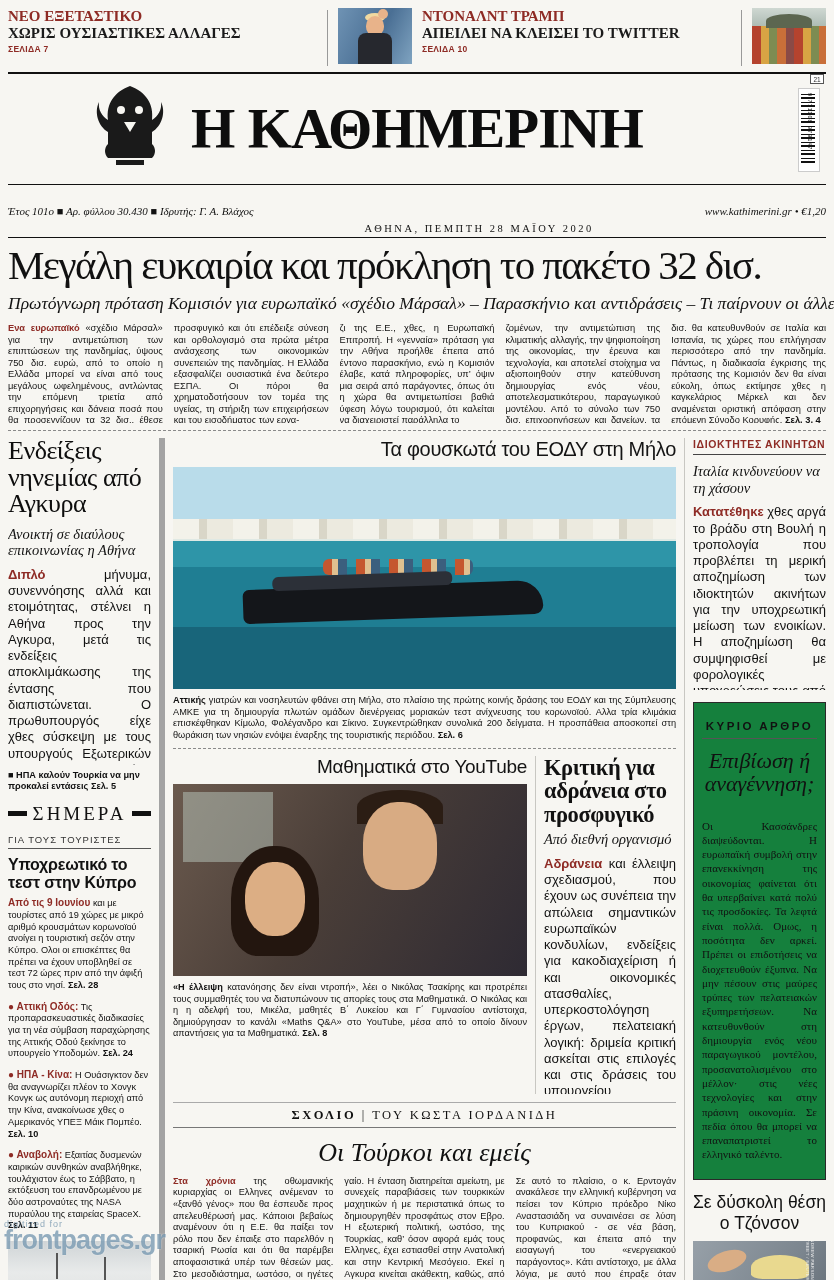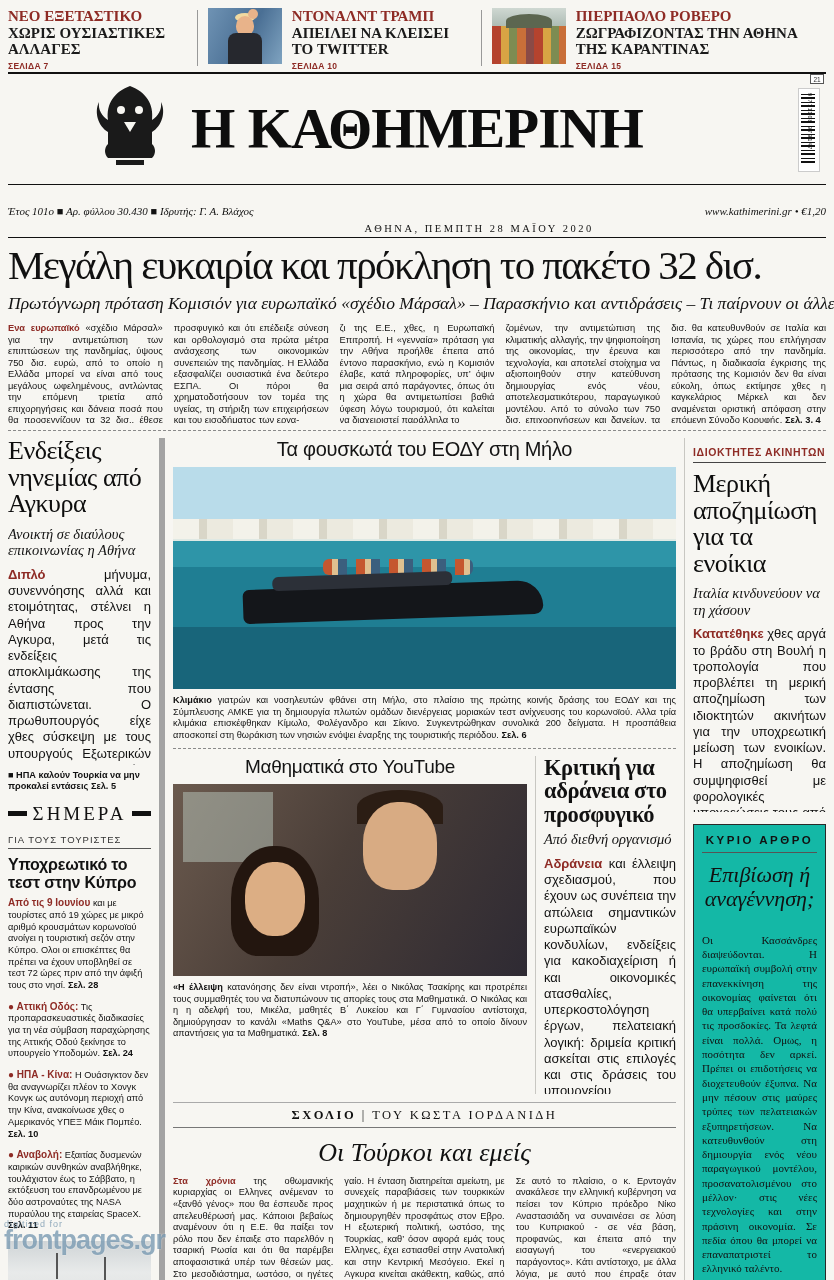--- a/index.html
+++ b/index.html
@@ -65,21 +65,21 @@
   .main { display:flex; margin-top:2px; height:876px; }
   .rail-left { width:157px; flex:0 0 auto; padding-right:8px; border-right:6px solid #a3a3a3; overflow:hidden; }
   .rail-center { flex:1 1 auto; padding:0 8px; overflow:hidden; }
   .rail-right { width:142px; flex:0 0 auto; padding-left:8px; border-left:1px solid #c8c7c2; overflow:hidden; }
 
   h3.story-title { font-family:"Liberation Serif", serif; font-weight:400; font-size:26px; line-height:1.02; letter-spacing:-.5px; color:#0d0d0d; }
   .deck { font-family:"Liberation Serif", serif; font-style:italic; font-size:14.5px; line-height:1.15; margin-top:8px; }
   .body-sm { font-size:13px; line-height:1.25; text-align:justify; margin-top:8px; overflow:hidden; }
   .bullet-sq { font-size:9.2px; font-weight:bold; margin-top:5px; line-height:1.25; }
 
-  .center-head { text-align:center; font-size:20px; font-weight:500; letter-spacing:-.3px; margin-bottom:6px; color:#141414; }
+  .center-head { text-align:right; font-size:20px; font-weight:500; letter-spacing:-.3px; margin-bottom:6px; color:#141414; }
   .photo { position:relative; width:100%; overflow:hidden; }
   .ph-boat { height:222px; background:linear-gradient(#b9dcea 0 58px,#dfe9e4 58px 74px,#2e95a8 74px 100px,#1f7e93 100px 160px,#18657a 160px 100%); }
   .ph-boat .town { position:absolute; left:0; top:52px; width:100%; height:20px;
      background:repeating-linear-gradient(90deg,#f3f2ea 0 26px,#d9d6c8 26px 34px,#eceadf 34px 60px); }
   .ph-boat .boat { position:absolute; left:70px; top:118px; width:300px; height:34px; background:#14161a; border-radius:10px 40px 14px 10px; transform:rotate(-2deg); }
   .ph-boat .boat:after { content:""; position:absolute; left:30px; top:-12px; width:180px; height:14px; background:#2c3038; border-radius:6px; }
   .ph-boat .people { position:absolute; left:150px; top:92px; width:150px; height:16px;
      background:repeating-linear-gradient(90deg,#c5572f 0 9px,#e0c090 9px 15px,#3b5f7e 15px 24px,transparent 24px 33px); border-radius:6px; }
   .caption { font-size:9.2px; line-height:1.25; text-align:justify; margin-top:6px; }
   .capbold { font-weight:bold; }
@@ -90,22 +90,22 @@
   .ph-youtube { height:192px; background:linear-gradient(120deg,#6b5a4e 0%,#4a3e38 45%,#2e2a33 100%); }
   .ph-youtube .win { position:absolute; left:10px; top:8px; width:90px; height:70px; background:#b9c7bd; opacity:.5; }
   .ph-youtube .boy { position:absolute; left:190px; top:18px; width:74px; height:88px; border-radius:46% 46% 40% 40%; background:#d8ab83; }
   .ph-youtube .boyhair { position:absolute; left:184px; top:6px; width:86px; height:34px; border-radius:50% 50% 0 0; background:#2b1d14; }
   .ph-youtube .girlhair { position:absolute; left:58px; top:62px; width:88px; height:110px; border-radius:48% 48% 30% 30%; background:#23160f; z-index:-0; }
   .ph-youtube .girlface { position:absolute; left:72px; top:78px; width:60px; height:74px; border-radius:46%; background:#dcae84; }
 
   h3.kritiki-title { font-family:"Liberation Serif", serif; font-size:22.5px; line-height:1.04; letter-spacing:-.4px; }
 
   
-  .kicker { font-size:10.5px; font-weight:bold; color:#8e2b25; letter-spacing:.6px; border-bottom:1px solid #444; padding-bottom:4px; margin-bottom:8px;margin-top:8px; }
-  .kyriobox { border:1.5px solid #2a2a2a; padding:9px 8px; margin-top:12px; background:#14b8a6; }
+  .kicker { font-size:10.5px; font-weight:bold; color:#8e2b25; letter-spacing:.6px; border-bottom:1px solid #444; padding-bottom:4px; margin-bottom:8px; }
+  .kyriobox { border:1.5px solid #2a2a2a; padding:17px 8px; margin-top:12px; background:#15803d; }
   .kyriobox .khead { text-align:center; font-size:11.5px; font-weight:bold; letter-spacing:2.5px; padding-bottom:6px; border-bottom:1px solid #555; }
   .kyriobox .ktitle { font-family:"Liberation Serif", serif; font-style:italic; font-size:22px; text-align:center; line-height:1.05; margin-top:10px; }
   .kyriobox .kbody { font-family:"Liberation Serif", serif; font-size:11px; line-height:1.3; text-align:justify; margin-top:23px; font-weight:500; }
 
   .johnson { margin-top:12px; }
   .johnson-title { text-align:center; font-size:17.5px; font-weight:500; margin-bottom:7px; }
   .ph-johnson { height:106px; background:linear-gradient(120deg,#97a0a8 0%,#7b858e 60%,#5d666e 100%); }
   .ph-johnson .hair { position:absolute; left:58px; top:14px; width:58px; height:24px; border-radius:50% 50% 20% 20%; background:#e9d98f; }
   .ph-johnson .hand { position:absolute; left:14px; top:10px; width:40px; height:20px; border-radius:50%; background:#d9ad85; transform:rotate(-18deg); }
   .jcredit { position:absolute; right:-34px; top:40px; transform:rotate(90deg); font-size:4.4px; color:#eee; letter-spacing:.4px; width:100px; }
@@ -160,25 +160,20 @@
     <div class="teaser">
       <div class="t1">ΝΤΟΝΑΛΝΤ ΤΡΑΜΠ</div>
       <div class="t2">ΑΠΕΙΛΕΙ ΝΑ ΚΛΕΙΣΕΙ ΤΟ TWITTER</div>
       <div class="pg">ΣΕΛΙΔΑ 10</div>
     </div>
     <div class="tdivider"></div>
     <div class="tphoto ph-athens">
       <div class="sky"></div>
         <div class="hill"></div>
     </div>
-    <div class="teaser" style="flex:1.4 1 0;">
-      <div class="t1">ΠΙΕΡΠΑΟΛΟ ΡΟΒΕΡΟ</div>
-      <div class="t2">ΖΩΓΡΑΦΙΖΟΝΤΑΣ ΤΗΝ ΑΘΗΝΑ ΤΗΣ ΚΑΡΑΝΤΙΝΑΣ</div>
-      <div class="pg">ΣΕΛΙΔΑ 15</div>
-    </div>
   </div>
   <div class="toprule"></div>
 
   <div class="masthead">
     <svg class="griffin" width="72" height="88" viewBox="0 0 72 88">
       <g fill="#1a1a1a">
         <path d="M36 4 C20 10 12 22 14 38 C8 34 4 28 5 20 C0 30 4 44 14 50 L14 62 C10 66 10 72 14 76 L58 76 C62 72 62 66 58 62 L58 50 C68 44 72 30 67 20 C68 28 64 34 58 38 C60 22 52 10 36 4 Z"></path>
         <circle cx="27" cy="28" r="4" fill="#f7f6f2"></circle>
         <circle cx="45" cy="28" r="4" fill="#f7f6f2"></circle>
         <path d="M30 40 L42 40 L36 50 Z" fill="#f7f6f2"></path>
@@ -275,21 +270,21 @@
 
     <div class="rail-center">
       <section>
         <div class="center-head">Τα φουσκωτά του ΕΟΔΥ στη Μήλο</div>
         <div class="photo ph-boat">
           <div class="town"></div>
           <div class="people"></div>
           <div class="boat"></div>
         </div>
         <div class="caption">
-          <span class="capbold">Κλιμάκιο</span>
+          <span class="capbold">Αττικής</span>
           <span>γιατρών και νοσηλευτών φθάνει στη Μήλο, στο πλαίσιο της πρώτης κοινής δράσης του ΕΟΔΥ και της Σύμπλευσης ΑΜΚΕ για τη δημιουργία πλωτών ομάδων διενέργειας μοριακών τεστ ανίχνευσης του κορωνοϊού. Αλλα τρία κλιμάκια επισκέφθηκαν Κίμωλο, Φολέγανδρο και Σίκινο. Συγκεντρώθηκαν συνολικά 200 δείγματα. Η προσπάθεια αποσκοπεί στη θωράκιση των νησιών ενόψει έναρξης της τουριστικής περιόδου.</span>
           <span class="pgref">Σελ. 6</span>
         </div>
       </section>
 
       <div class="dashed"></div>
 
       <div class="low-row">
         <section class="low-left">
           <div class="center-head" style="font-size:19px">Μαθηματικά στο YouTube</div>
@@ -331,21 +326,20 @@
           </div>
           <div class="sxolio-col">γαίο. Η ένταση διατηρείται αμείωτη, με συνεχείς παραβιάσεις των τουρκικών μαχητικών ή με περιστατικά όπως το δημιουργηθέν προσφάτως στον Εβρο. Η εξωτερική πολιτική, ωστόσο, της Τουρκίας, καθ’ όσον αφορά εμάς τους Ελληνες, έχει εστιασθεί στην Ανατολική και στην Κεντρική Μεσόγειο. Εκεί η Αγκυρα κινείται ακάθεκτη, καθώς, από παράγων ανωμαλίας, αρχίζει -ως φαίνεται- να αντιμετωπίζεται ως δυνάμει παράγων «ρυθμίσεως» της όλης εμπλοκής. Αυτό συνέβη ατύπως στην περίπτωση της Λιβύης, μετά την επιτυχή στρατιωτική εμπλοκή της Τουρκίας υπέρ της νομίμου κυβερνήσεως της Τρίπολης. Και έπεται η έναρξη ερευνών νοτίως της Κρήτης, τον Ιούλιο, βάσει της συμφωνίας της Αγκυρας με την Τρίπολη.</div>
           <div class="sxolio-col">Σε αυτό το πλαίσιο, ο κ. Ερντογάν ανακάλεσε την ελληνική κυβέρνηση να πείσει τον Κύπριο πρόεδρο Νίκο Αναστασιάδη να συναινέσει σε λύση του Κυπριακού - σε νέα βάση, προφανώς, και έπειτα από την εισαγωγή του «ενεργειακού παράγοντος». Κάτι αντίστοιχο, με άλλα λόγια, με αυτό που έπραξε όταν εξανάγκασε τον ηγέτη Ραούφ Ντενκτάς να αλλάξει την έως τότε πολιτική στο Κυπριακό. Η ελληνική κυβέρνηση δεν πρόκειται ασφαλώς να συναινέσει ως προς αυτό, και η πολιτική της Αγκυρας δεν πρόκειται να αναθεωρηθεί αν -ή όταν- κάποιος διαδεχθεί τον κ. Ερντογάν. Νέα δυναμική θα αποκτήσουν τις σχέσεις Αθηνών - Αγκυρας.</div>
         </div>
       </section>
     </div>
 
     <div class="rail-right">
       <article>
         <div class="kicker">ΙΔΙΟΚΤΗΤΕΣ ΑΚΙΝΗΤΩΝ</div>
-        <h3 class="story-title">Μερική αποζημίωση για τα ενοίκια</h3>
         <div class="deck">Ιταλία κινδυνεύουν να τη χάσουν</div>
         <div class="body-sm" style="height:186px">
           <span class="leadin">Κατατέθηκε</span>
           <span>χθες αργά το βράδυ στη Βουλή η τροπολογία που προβλέπει τη μερική αποζημίωση των ιδιοκτητών ακινήτων για την υποχρεωτική μείωση των ενοικίων. Η αποζημίωση θα συμψηφισθεί με φορολογικές υποχρεώσεις τους από τις 31 Ιουλίου και μετά. Ωστόσο, πολλοί ιδιοκτήτες θα δυσκολευθούν να τη λάβουν, καθώς οι ενοικιαστές τους δεν έχουν καταβάλει ούτε τα μειωμένα ενοίκια. Ετσι, οι ιδιοκτήτες δεν μπορούν να επιδείξουν τα απαραίτητα παραστατικά είσπραξης.</span>
           <span class="pgref">Σελ. 23</span>
         </div>
       </article>
 
       <aside class="kyriobox">
         <div class="khead">ΚΥΡΙΟ ΑΡΘΡΟ</div>

